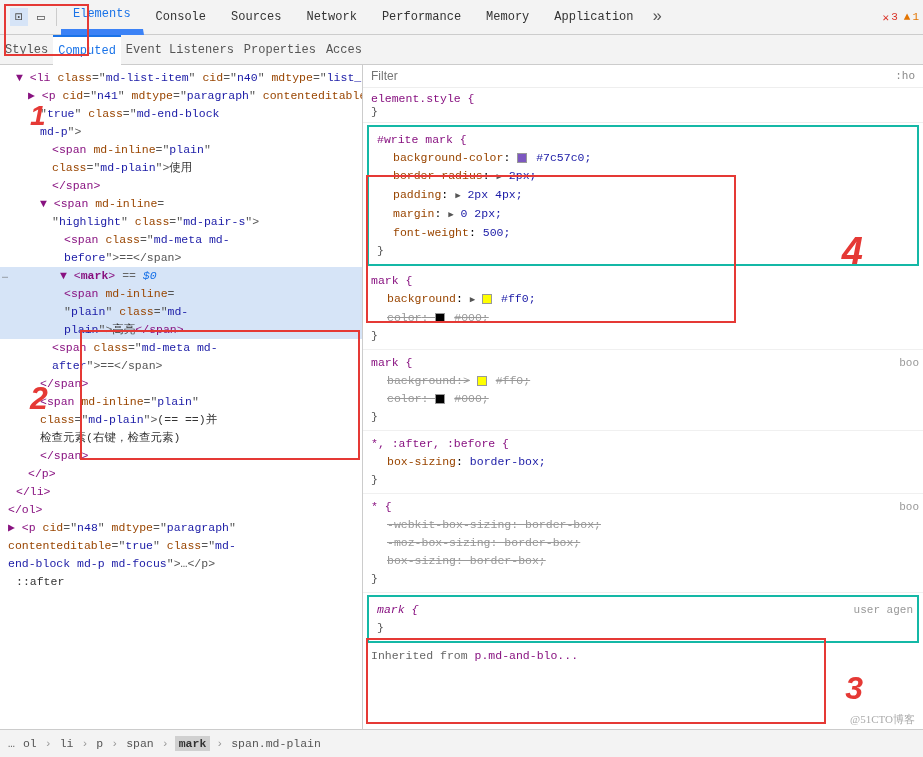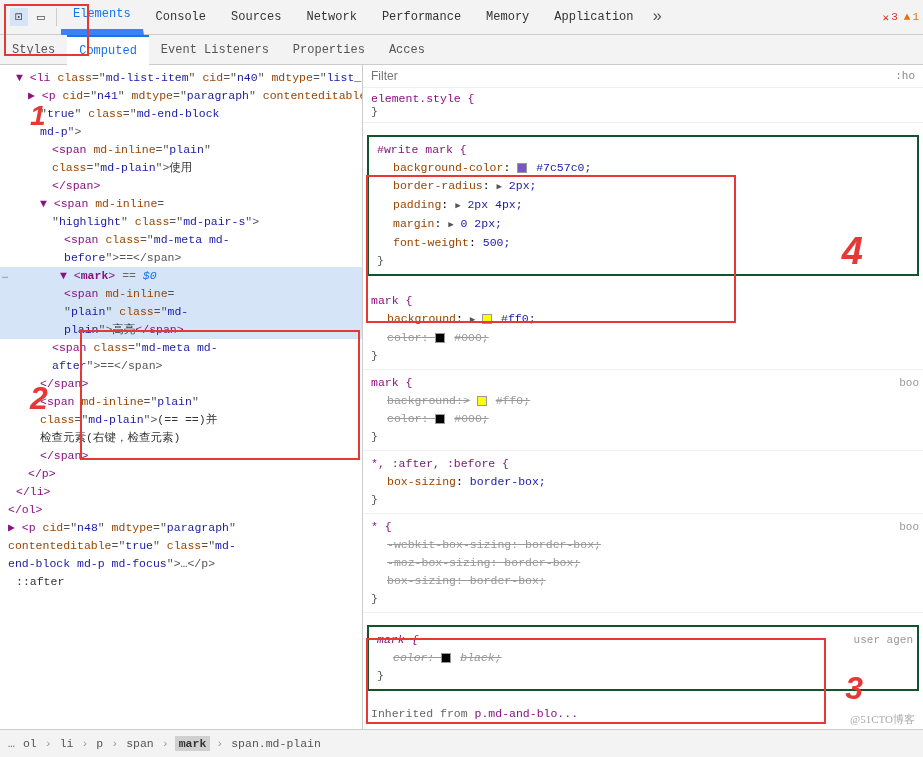--- a/index.html
+++ b/index.html
@@ -83,21 +83,21 @@
     }
 
     
     .subtabs {
       display: flex;
       background: #f3f3f3;
       border-bottom: 1px solid #ccc;
       height: 30px;
     }
     .subtab {
-      padding: 0 12px;
+      padding: 0 5px;
       height: 30px;
       display: flex;
       align-items: center;
       cursor: pointer;
       font-size: 12px;
       color: #555;
     }
     .subtab.active {
       background: #fff;
       border-top: 2px solid #1a73e8;
@@ -169,22 +169,22 @@
     }
 
     
     .css-rule {
       padding: 4px 8px;
       border-bottom: 1px solid #f0f0f0;
       font-size: 11.5px;
       line-height: 18px;
     }
     .css-rule.highlighted {
-      border: 2px solid #14532d;
-      margin: 12px 4px;
+      border: 2px solid #14b8a6;
+      margin: 2px 4px;
     }
     .rule-selector { color: #881280; }
     .rule-property { color: #994500; }
     .rule-value { color: #1a1aa6; }
     .rule-strikethrough {
       text-decoration: line-through;
       color: #999;
     }
 
     .color-swatch {
@@ -563,25 +563,20 @@
         <span class="rule-property rule-strikethrough">box-sizing</span><span class="rule-strikethrough">: border-box;</span>
       </div>
       <div><span class="punctuation">}</span></div>
     </div>
 
     <div class="css-rule highlighted" style="position:relative;">
       <div>
         <span class="rule-selector" style="font-style:italic;">mark {</span>
         <span class="source-label">user agen</span>
       </div>
-      <div style="padding-left:16px;">
-        <span class="rule-property rule-strikethrough" style="font-style:italic;">color</span><span class="rule-strikethrough" style="font-style:italic;">: </span>
-        <span class="color-swatch" style="background:#000;"></span>
-        <span class="rule-value rule-strikethrough" style="font-style:italic;">black;</span>
-      </div>
       <div><span class="punctuation">}</span></div>
     </div>
 
     <div style="padding:4px 8px;font-size:11.5px;color:#666;">
       Inherited from <span style="color:#881280;">p.md-and-blo...</span>
     </div>
 
   </div>
 </div>
 

